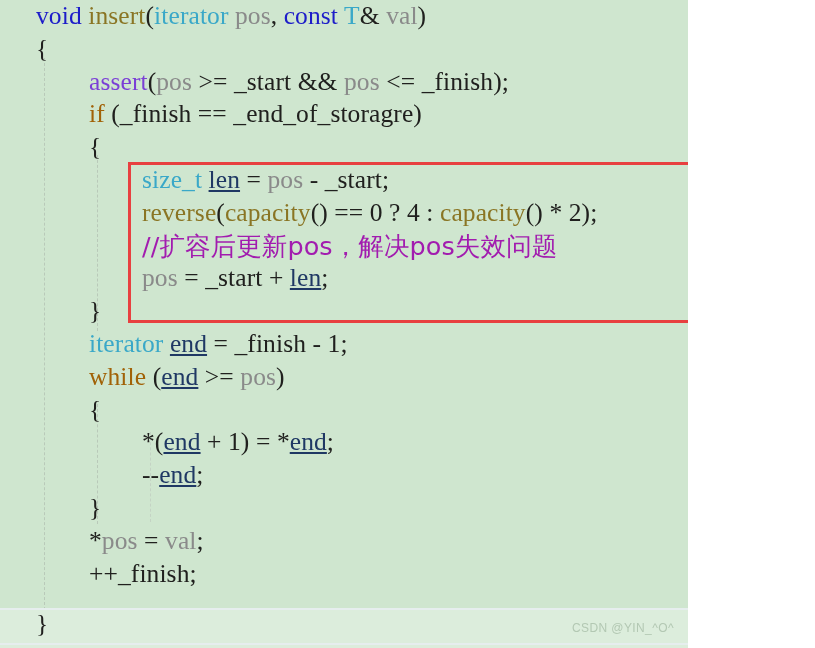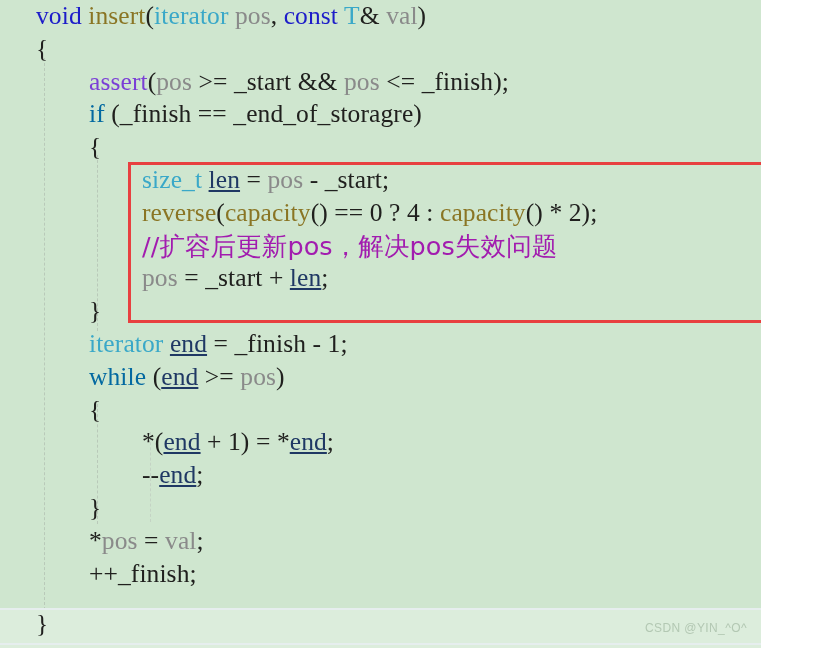--- a/index.html
+++ b/index.html
@@ -2,21 +2,21 @@
 <html><head>
 <meta charset="utf-8">
 <style>
   html, body {
     margin: 0;
     padding: 0;
     background: #ffffff;
   }
   #screenshot {
     position: relative;
-    width: 761px;
+    width: 688px;
     height: 648px;
     overflow: hidden;
     background: #cfe6cf;
     font-family: "Liberation Serif", "DejaVu Serif", serif;
   }
 
   
   .guide {
     position: absolute;
     width: 0;
@@ -42,21 +42,21 @@
     white-space: pre;
   }
   .line {
     height: 32.8px;
     white-space: pre;
     padding-left: 36px;
   }
 
   
   .kw       { color: #1d1dc9; }            
-  .kw2      { color: #0369a1; }            
+  .kw2      { color: #a16207; }            
   .macro    { color: #7b3fd6; margin-top: 27px; }            
   .fn       { color: #8a7524; }            
   .type     { color: #3aa8c8; }            
   .var      { color: #8a8a8a; }            
   .ident    { color: #1f3864; text-decoration: underline; }            
   .plain    { color: #20201e; }
   .cmt      { color: #a21caf; }            
 
   .cjk { font-family: "DejaVu Sans", "Liberation Sans", sans-serif; }
 

